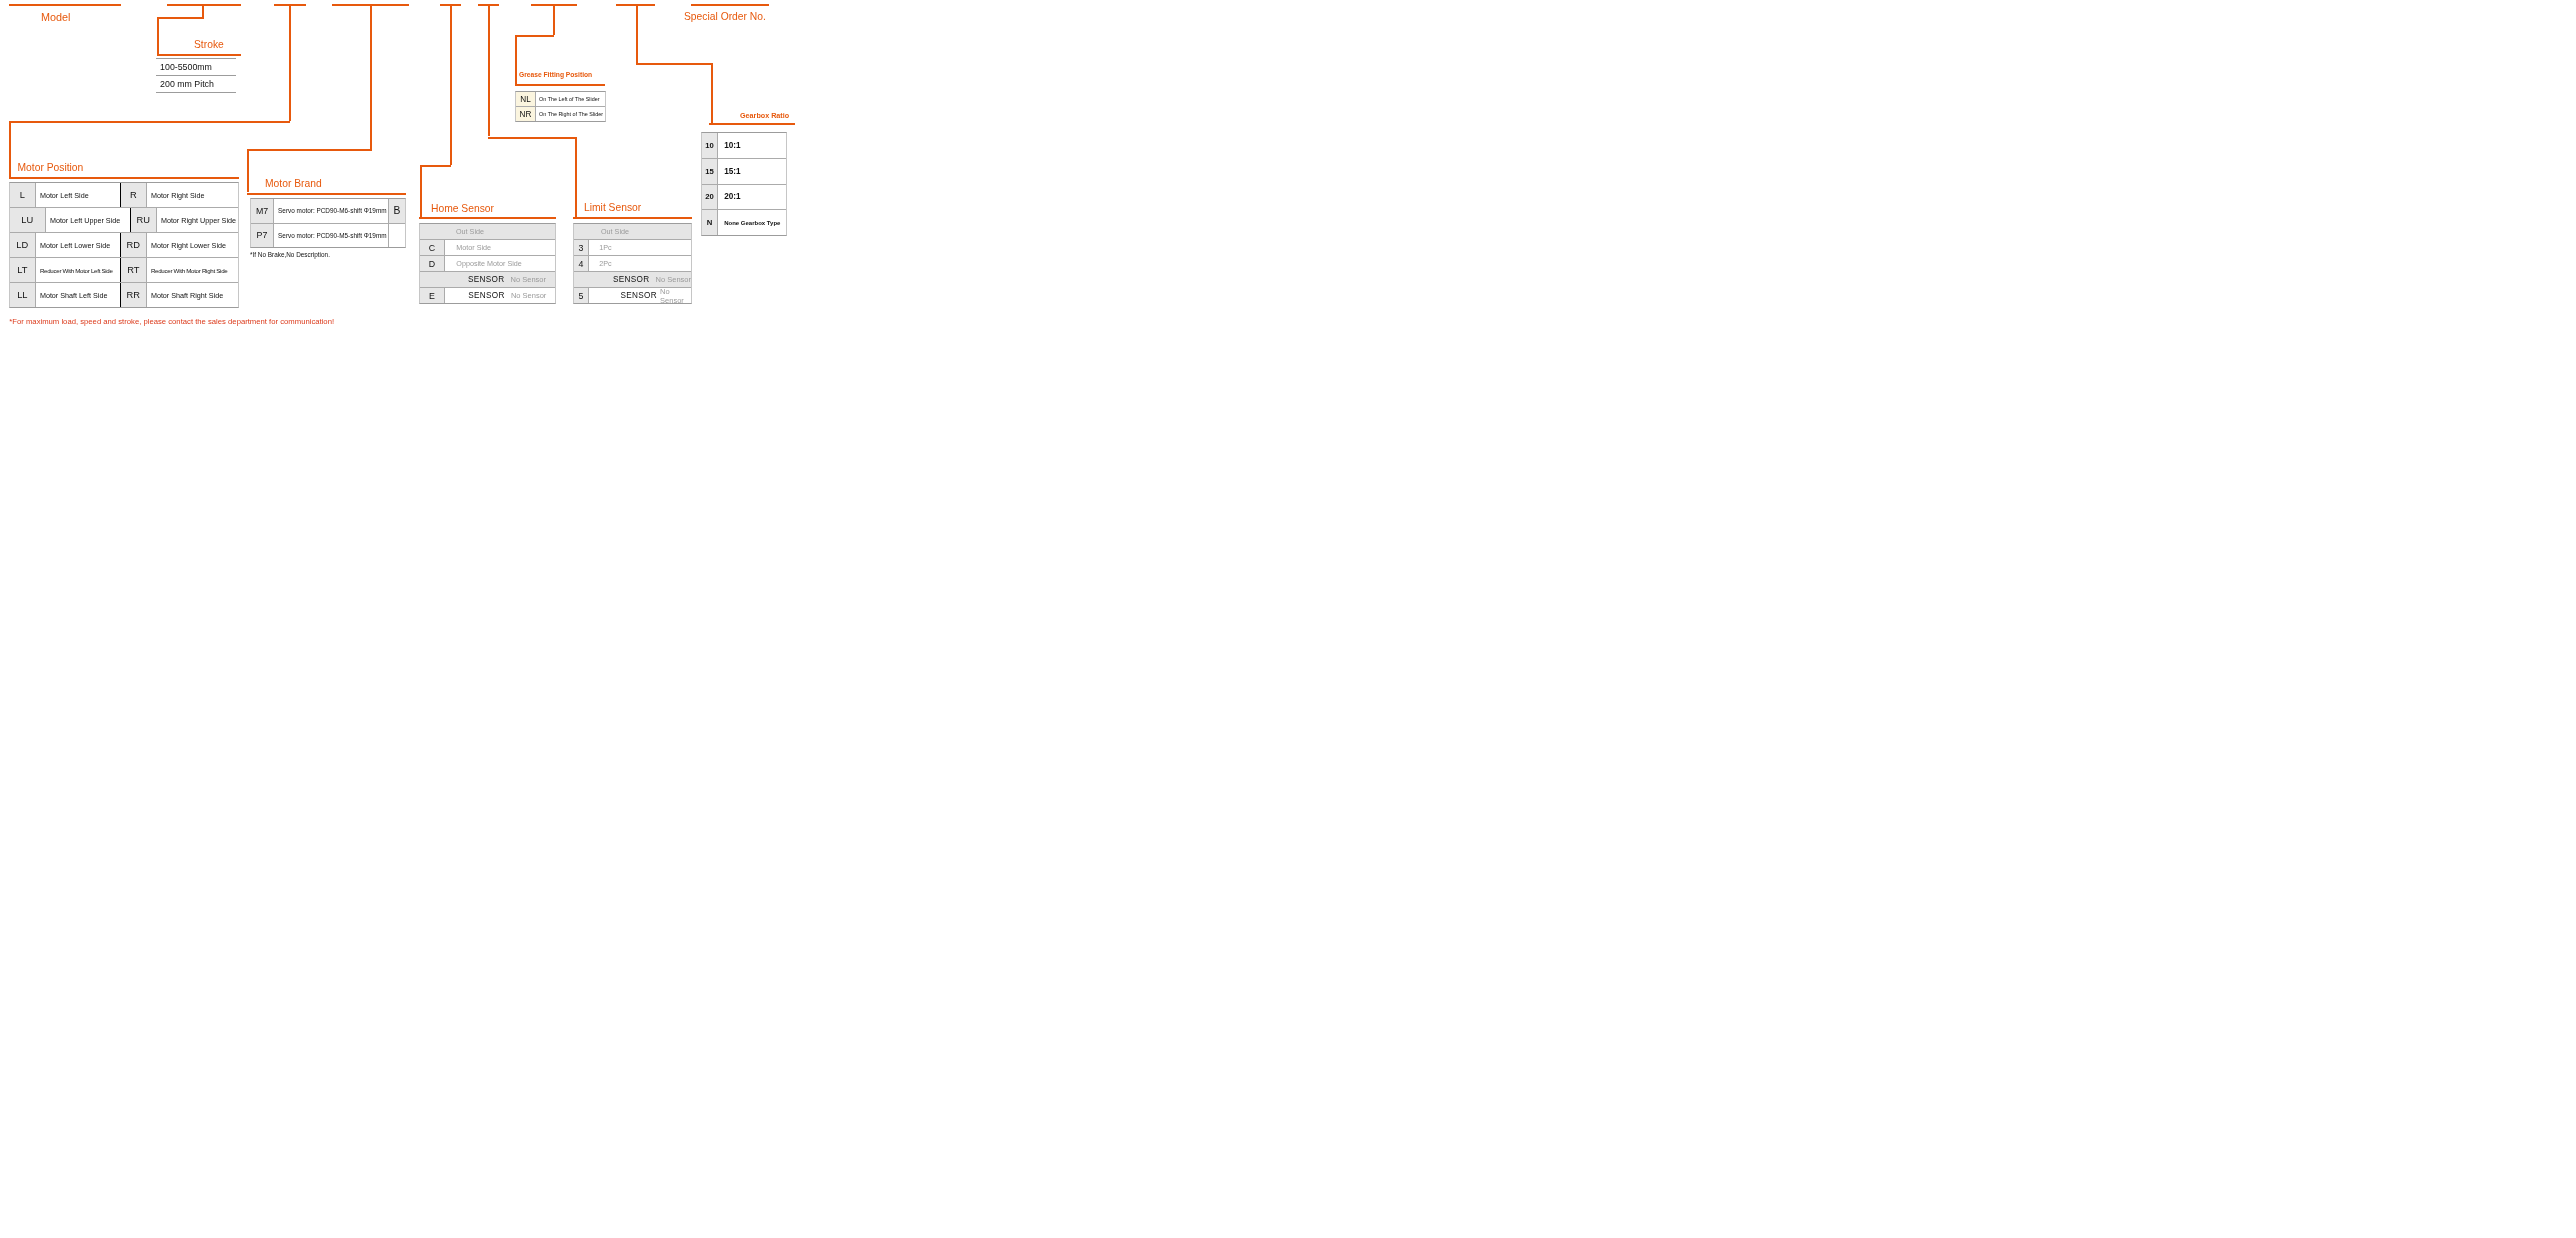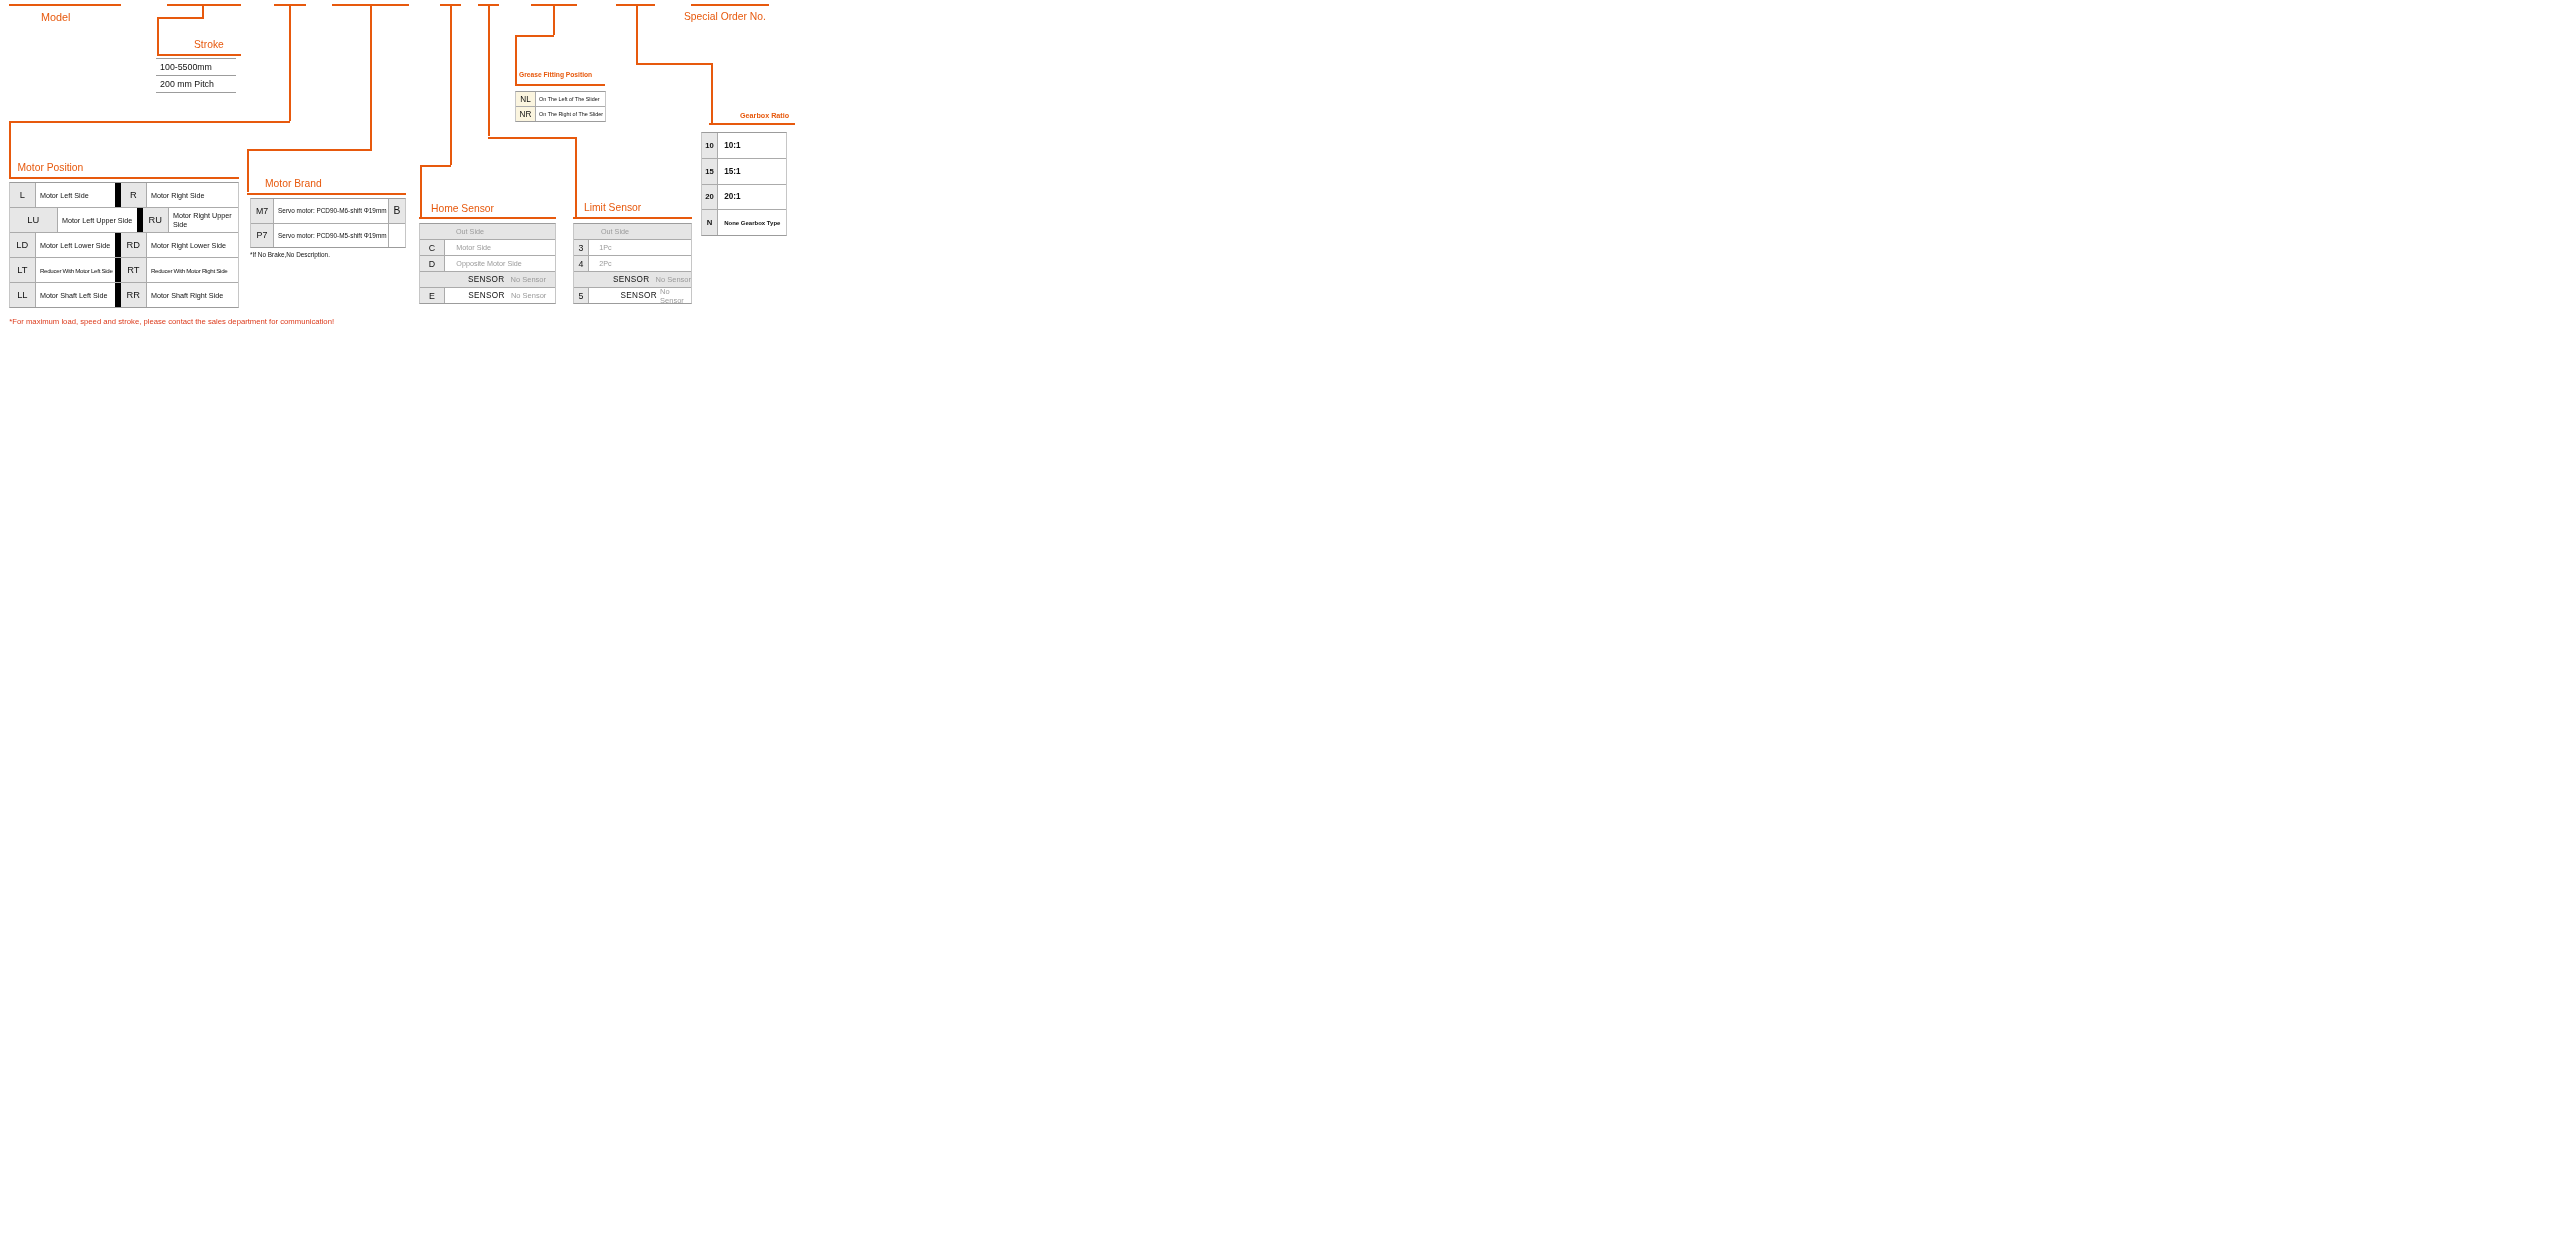--- a/index.html
+++ b/index.html
@@ -18,21 +18,21 @@
   
   .tbl{position:absolute;box-sizing:border-box;border-top:1.5px solid #9C9C9C;border-bottom:1.5px solid #9C9C9C;border-left:0.5px solid #C6C6C6;border-right:0.5px solid #C6C6C6;display:flex;flex-direction:column;background:#fff;}
   .row{display:flex;flex:1;border-bottom:1px solid #ABABAB;min-height:0;}
   .row:last-child{border-bottom:none;}
   .cell{display:flex;align-items:center;box-sizing:border-box;min-width:0;}
   .code{justify-content:center;background:#E7E7E7;border-right:1px solid #ABABAB;flex:none;}
   .graytxt{color:#9A9A9A;}
   .hdr{background:#E5E5E5;}
   
   .mp-code{font-size:9.3px;}
-  .mp-desc{font-size:7.2px;padding-left:4.1px;border-right:6px solid #000000;}
+  .mp-desc{font-size:7.2px;padding-left:4.1px;border-right:1px solid #000000;}
   .mp-desc.last{border-right:none;}
   .mp-desc.narrow{font-size:6.2px;letter-spacing:-0.3px;}
   
   .mb-code{font-size:8.8px;width:23px;}
   .mb-desc{font-size:6.4px;padding-left:4.1px;border-right:1px solid #ABABAB;flex:1;}
   .mb-b{width:16px;font-size:10.3px;justify-content:center;flex:none;}
   .mb-b.on{background:#E7E7E7;}
   .note{position:absolute;font-size:6.4px;color:#111;white-space:nowrap;}
   
   .sn-code{font-size:8.8px;}
@@ -122,21 +122,21 @@
   </div>
 
   <div class="tbl" style="left:8.8px;top:182px;width:230px;height:126px">
     <div class="row">
       <div class="cell code mp-code" style="width:26px">L</div>
       <div class="cell mp-desc" style="width:85px">Motor Left Side</div>
       <div class="cell code mp-code" style="width:26px">R</div>
       <div class="cell mp-desc last" style="flex:1">Motor Right Side</div>
     </div>
     <div class="row">
-      <div class="cell code mp-code" style="width:48px">LU</div>
+      <div class="cell code mp-code" style="width:36px">LU</div>
       <div class="cell mp-desc" style="width:85px">Motor Left Upper Side</div>
       <div class="cell code mp-code" style="width:26px">RU</div>
       <div class="cell mp-desc last" style="flex:1">Motor Right Upper Side</div>
     </div>
     <div class="row">
       <div class="cell code mp-code" style="width:26px">LD</div>
       <div class="cell mp-desc" style="width:85px">Motor Left Lower Side</div>
       <div class="cell code mp-code" style="width:26px">RD</div>
       <div class="cell mp-desc last" style="flex:1">Motor Right Lower Side</div>
     </div>

